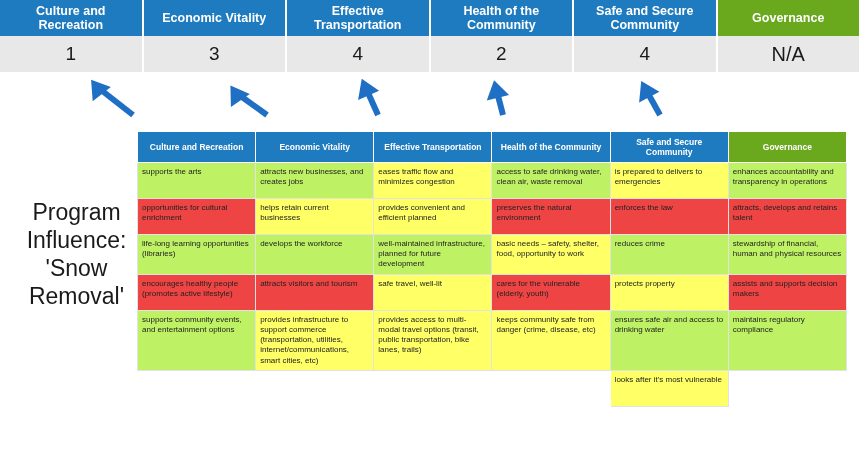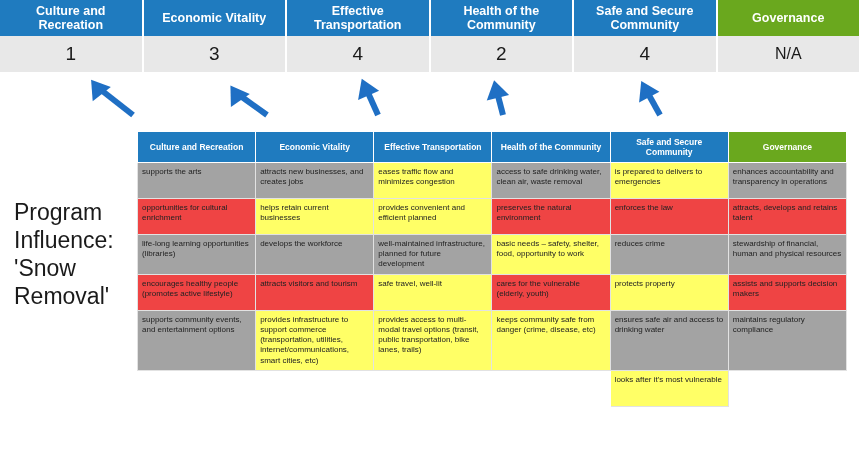--- a/index.html
+++ b/index.html
@@ -53,32 +53,32 @@
     flex: 1 1 0;
     display: flex;
     align-items: center;
     justify-content: center;
     font-size: 19px;
     color: #1a1a1a;
     box-sizing: border-box;
     border-right: 2px solid #ffffff;
   }
   .score-cell:last-child { border-right: none; }
-  .score-cell.na { font-size: 16px; }
+  .score-cell.na { font-size: 20px; }
 
   
   #caption {
     position: absolute;
     left: 14px;
     top: 198px;
     width: 125px;
     font-size: 23px;
     color: #1a1a1a;
     line-height: 1.22;
-    text-align: left;
+    text-align: center;
   }
 
   
   #arrows {
     position: absolute;
     left: 0; top: 70px;
     width: 859px; height: 65px;
     pointer-events: none;
   }
 
@@ -105,21 +105,21 @@
   }
   #matrix th.blue { background: #1f7bbf; }
   #matrix th.green { background: #6aa81e; }
   #matrix td {
     font-size: 8px;
     color: #222222;
     vertical-align: top;
     padding: 4px 4px;
     line-height: 1.28;
     border: 1px solid #e2e2e2;
-    background: #a3a3a3;
+    background: #bef264;
     height: 36px;
     box-sizing: border-box;
   }
   #matrix tr.alt td { background: #ef4444; }
   #matrix td.hl { background: #ffff66 !important; }
   #matrix td.empty { border-color: #ffffff; background: #ffffff !important; }
 </style>
 </head>
 <body>
 

